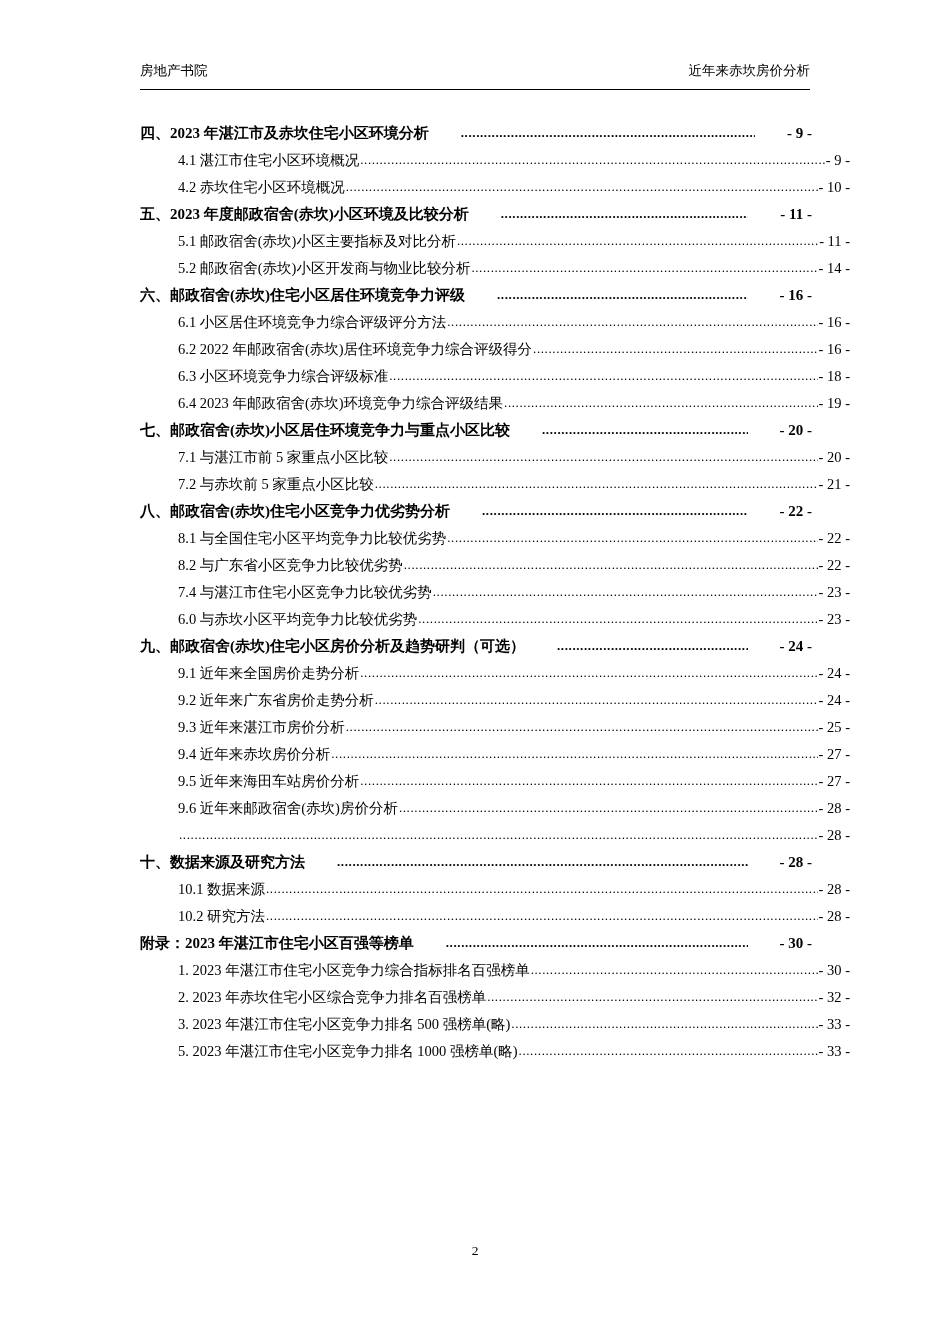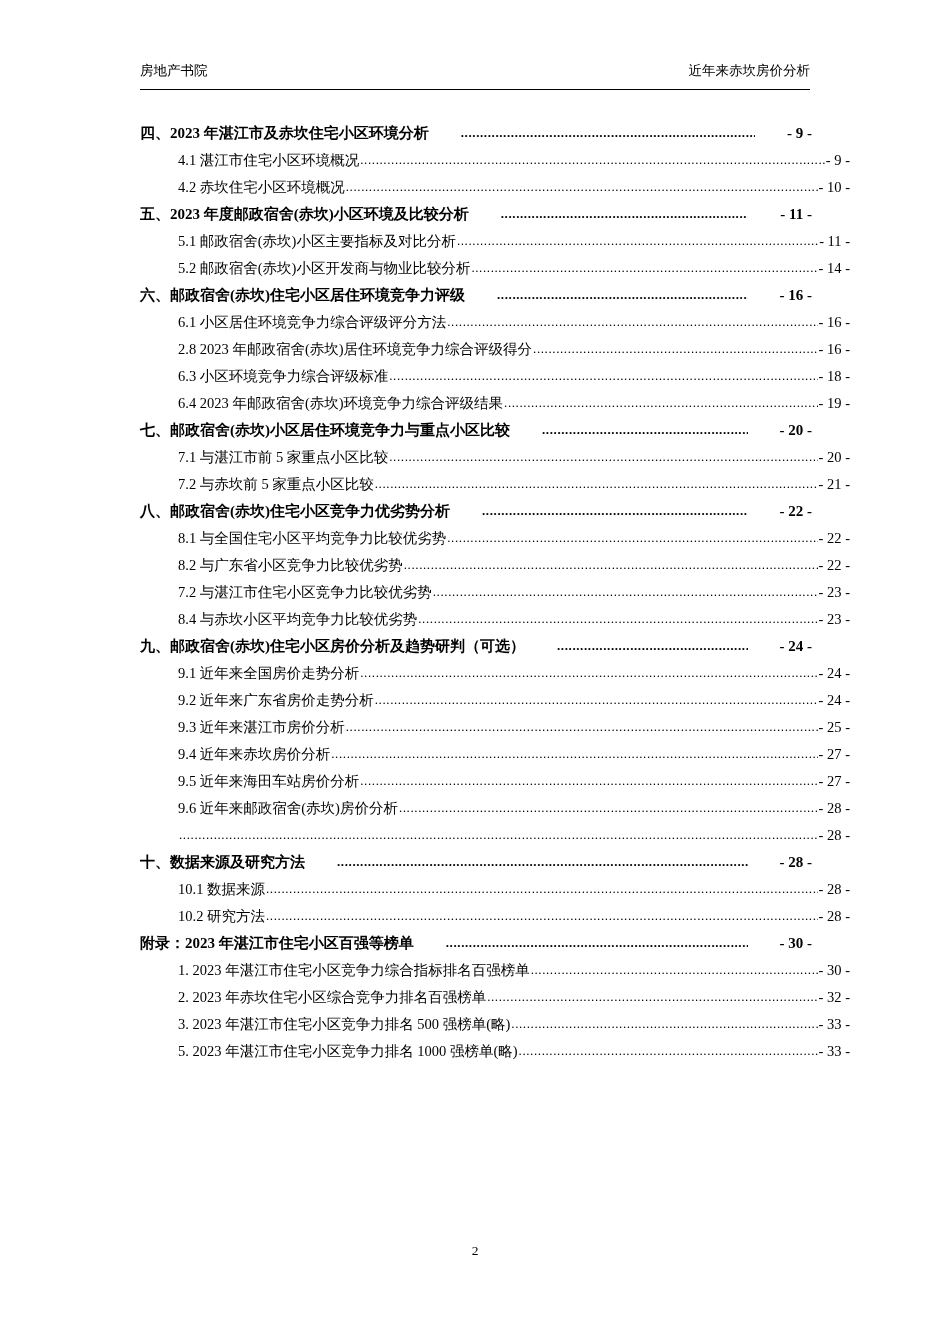--- a/index.html
+++ b/index.html
@@ -148,21 +148,21 @@
         <span class="label">六、邮政宿舍(赤坎)住宅小区居住环境竞争力评级</span>
         <span class="dots">........................................................................................................................................................................................................</span>
         <span class="page-num">- 16 -</span>
       </div>
       <div class="toc-line lvl2">
         <span class="label">6.1 小区居住环境竞争力综合评级评分方法</span>
         <span class="dots">........................................................................................................................................................................................................</span>
         <span class="page-num">- 16 -</span>
       </div>
       <div class="toc-line lvl2">
-        <span class="label">2.8 2023 年邮政宿舍(赤坎)居住环境竞争力综合评级得分</span>
+        <span class="label">6.2 2022 年邮政宿舍(赤坎)居住环境竞争力综合评级得分</span>
         <span class="dots">........................................................................................................................................................................................................</span>
         <span class="page-num">- 16 -</span>
       </div>
       <div class="toc-line lvl2">
         <span class="label">6.3 小区环境竞争力综合评级标准</span>
         <span class="dots">........................................................................................................................................................................................................</span>
         <span class="page-num">- 18 -</span>
       </div>
       <div class="toc-line lvl2">
         <span class="label">6.4 2023 年邮政宿舍(赤坎)环境竞争力综合评级结果</span>
@@ -193,26 +193,26 @@
         <span class="label">8.1 与全国住宅小区平均竞争力比较优劣势</span>
         <span class="dots">........................................................................................................................................................................................................</span>
         <span class="page-num">- 22 -</span>
       </div>
       <div class="toc-line lvl2">
         <span class="label">8.2 与广东省小区竞争力比较优劣势</span>
         <span class="dots">........................................................................................................................................................................................................</span>
         <span class="page-num">- 22 -</span>
       </div>
       <div class="toc-line lvl2">
-        <span class="label">7.2 与湛江市住宅小区竞争力比较优劣势</span>
+        <span class="label">7.4 与湛江市住宅小区竞争力比较优劣势</span>
         <span class="dots">........................................................................................................................................................................................................</span>
         <span class="page-num">- 23 -</span>
       </div>
       <div class="toc-line lvl2">
-        <span class="label">8.4 与赤坎小区平均竞争力比较优劣势</span>
+        <span class="label">6.0 与赤坎小区平均竞争力比较优劣势</span>
         <span class="dots">........................................................................................................................................................................................................</span>
         <span class="page-num">- 23 -</span>
       </div>
       <div class="toc-line lvl1">
         <span class="label">九、邮政宿舍(赤坎)住宅小区房价分析及趋势研判（可选）</span>
         <span class="dots">........................................................................................................................................................................................................</span>
         <span class="page-num">- 24 -</span>
       </div>
       <div class="toc-line lvl2">
         <span class="label">9.1 近年来全国房价走势分析</span>

